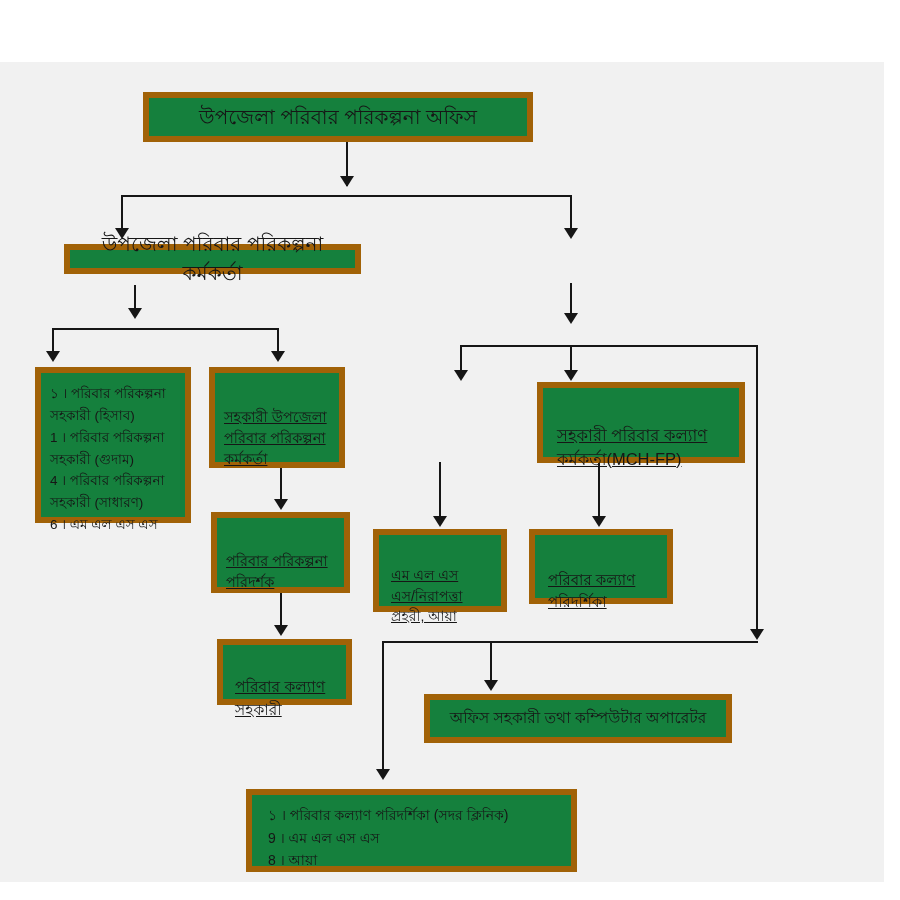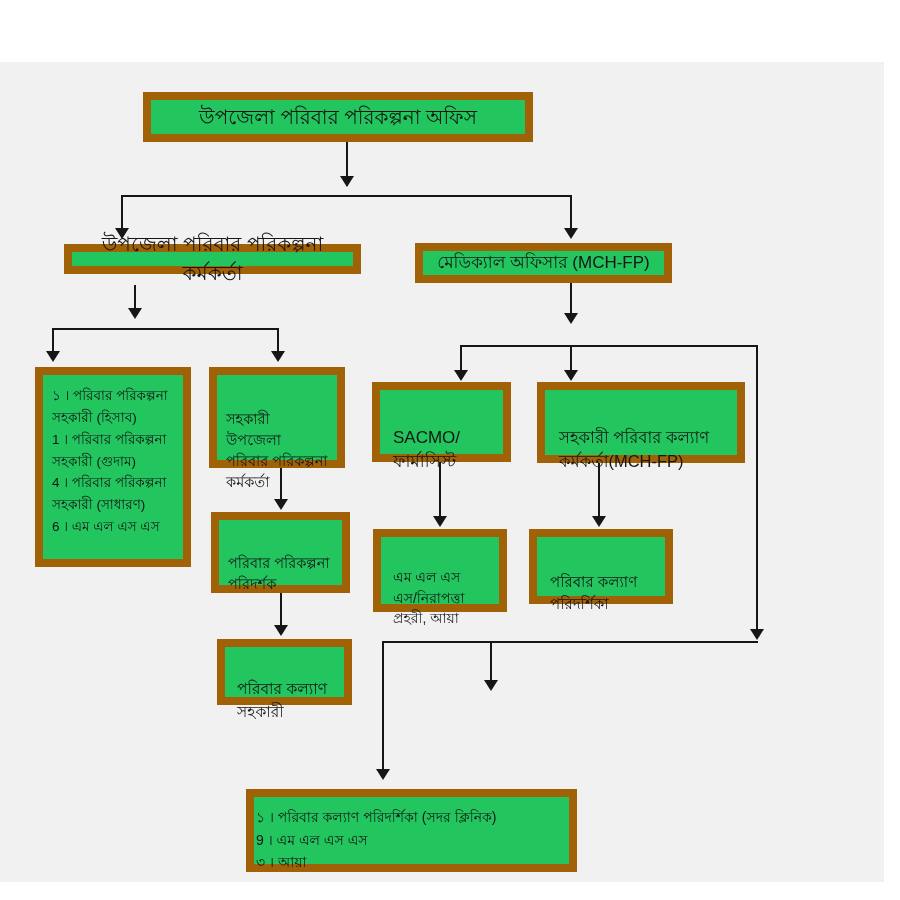--- a/index.html
+++ b/index.html
@@ -1,23 +1,23 @@
 <!DOCTYPE html>
 <html><head>
 <meta charset="utf-8">
 <style>
   * { margin:0; padding:0; box-sizing:border-box; }
   html,body { width:900px; height:900px; background:#ffffff; }
   body { font-family:"Liberation Sans", sans-serif; color:#161616; }
   .stage { position:relative; width:900px; height:900px; overflow:hidden; }
   .backdrop { position:absolute; left:0; top:62px; width:884px; height:820px; background:#f1f1f1; }
-  .box { position:absolute; background:#22c55e; border:8px solid #a16207; line-height:1.45; }
+  .box { position:absolute; background:#15803d; border:6px solid #a16207; line-height:1.45; }
   .box.center { display:flex; align-items:center; justify-content:center; text-align:center; }
   .box.leftpad { padding:10px 9px; text-align:left; }
-  .pre { white-space:pre-line; }
+  .pre { white-space:pre-line;text-decoration:underline; }
   .vline, .hline { position:absolute; background:#161616; }
   .vline { width:2px; }
   .hline { height:2px; }
   .arrow-down { position:absolute; width:0; height:0;
     border-left:7px solid transparent; border-right:7px solid transparent;
     border-top:11px solid #161616; }
   .list-line { line-height:1.62; }
 </style>
 </head>
 <body>
@@ -71,41 +71,34 @@
   <div class="arrow-down" style="left:274px; top:625px;"></div>
 
   <div class="box center" style="left:143px; top:92px; width:390px; height:50px; font-size:20px;">
     <span>উপজেলা পরিবার পরিকল্পনা অফিস</span>
   </div>
 
   <div class="box center" style="left:64px; top:244px; width:297px; height:30px; font-size:20px;">
     <span>উপজেলা পরিবার পরিকল্পনা কর্মকর্তা</span>
   </div>
 
-  <div class="box center" style="left:415px; top:243px; width:257px; height:40px; font-size:17px;">
-    <span>মেডিক্যাল অফিসার (MCH-FP)</span>
-  </div>
 
-  <div class="box leftpad" style="left:35px; top:367px; width:156px; height:200px; font-size:13.5px;">
+  <div class="box leftpad" style="left:35px; top:367px; width:156px; height:156px; font-size:13.5px;">
     <div class="list-line">১ । পরিবার পরিকল্পনা সহকারী (হিসাব)</div>
     <div class="list-line">1 । পরিবার পরিকল্পনা সহকারী (গুদাম)</div>
     <div class="list-line">4 । পরিবার পরিকল্পনা সহকারী (সাধারণ)</div>
     <div class="list-line">6 । এম এল এস এস</div>
   </div>
 
   <div class="box leftpad pre" style="left:209px; top:367px; width:136px; height:101px; font-size:14.5px; padding-top:13px;">
     <span>সহকারী উপজেলা
 পরিবার  পরিকল্পনা
 কর্মকর্তা</span>
   </div>
 
-  <div class="box leftpad pre" style="left:372px; top:382px; width:139px; height:80px; font-size:17px; padding-top:11px; padding-left:13px;">
-    <span>SACMO/
-ফার্মাসিস্ট</span>
-  </div>
 
   <div class="box leftpad pre" style="left:537px; top:382px; width:208px; height:81px; font-size:16.5px; padding-top:12px; padding-left:14px;">
     <span>সহকারী পরিবার কল্যাণ
 কর্মকর্তা(MCH-FP)</span>
   </div>
 
   <div class="box leftpad pre" style="left:211px; top:512px; width:139px; height:81px; font-size:14.5px; padding-top:12px;">
     <span>পরিবার  পরিকল্পনা
 পরিদর্শক</span>
   </div>
@@ -119,20 +112,23 @@
   <div class="box leftpad pre" style="left:529px; top:529px; width:144px; height:75px; font-size:15px; padding-top:12px; padding-left:13px;">
     <span>পরিবার কল্যাণ
 পরিদর্শিকা</span>
   </div>
 
   <div class="box leftpad pre" style="left:217px; top:639px; width:135px; height:66px; font-size:15.5px; padding-top:9px; padding-left:12px;">
     <span>পরিবার কল্যাণ
 সহকারী</span>
   </div>
 
+  <div class="box center" style="left:424px; top:694px; width:308px; height:49px; font-size:15.5px;">
+    <span>অফিস সহকারী তথা কম্পিউটার অপারেটর</span>
+  </div>
 
-  <div class="box leftpad" style="left:246px; top:789px; width:331px; height:83px; font-size:14px; padding-top:9px; padding-left:2px;">
+  <div class="box leftpad" style="left:246px; top:789px; width:331px; height:83px; font-size:14px; padding-top:9px; padding-left:16px;">
     <div class="list-line">১ । পরিবার কল্যাণ পরিদর্শিকা (সদর ক্লিনিক)</div>
     <div class="list-line">9 । এম এল এস এস</div>
-    <div class="list-line">৩ । আয়া</div>
+    <div class="list-line">8 । আয়া</div>
   </div>
 
 </div>
 
 </body></html>

